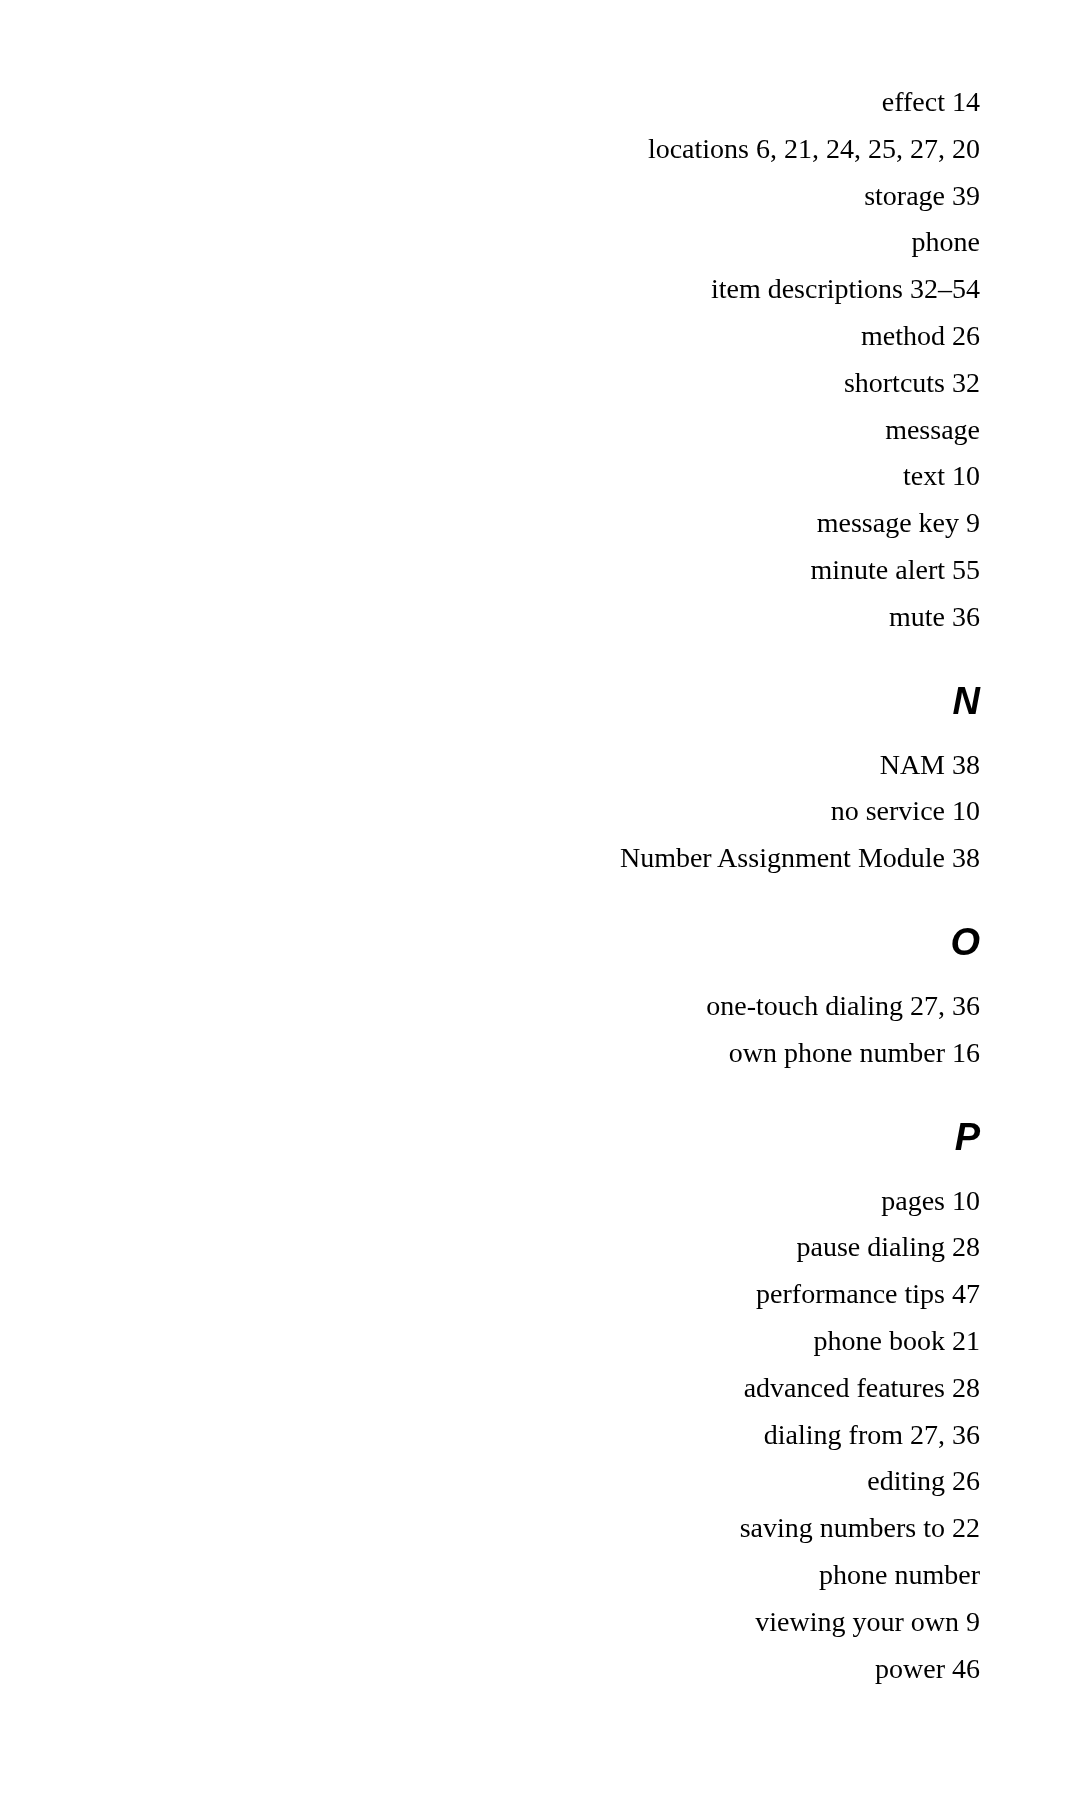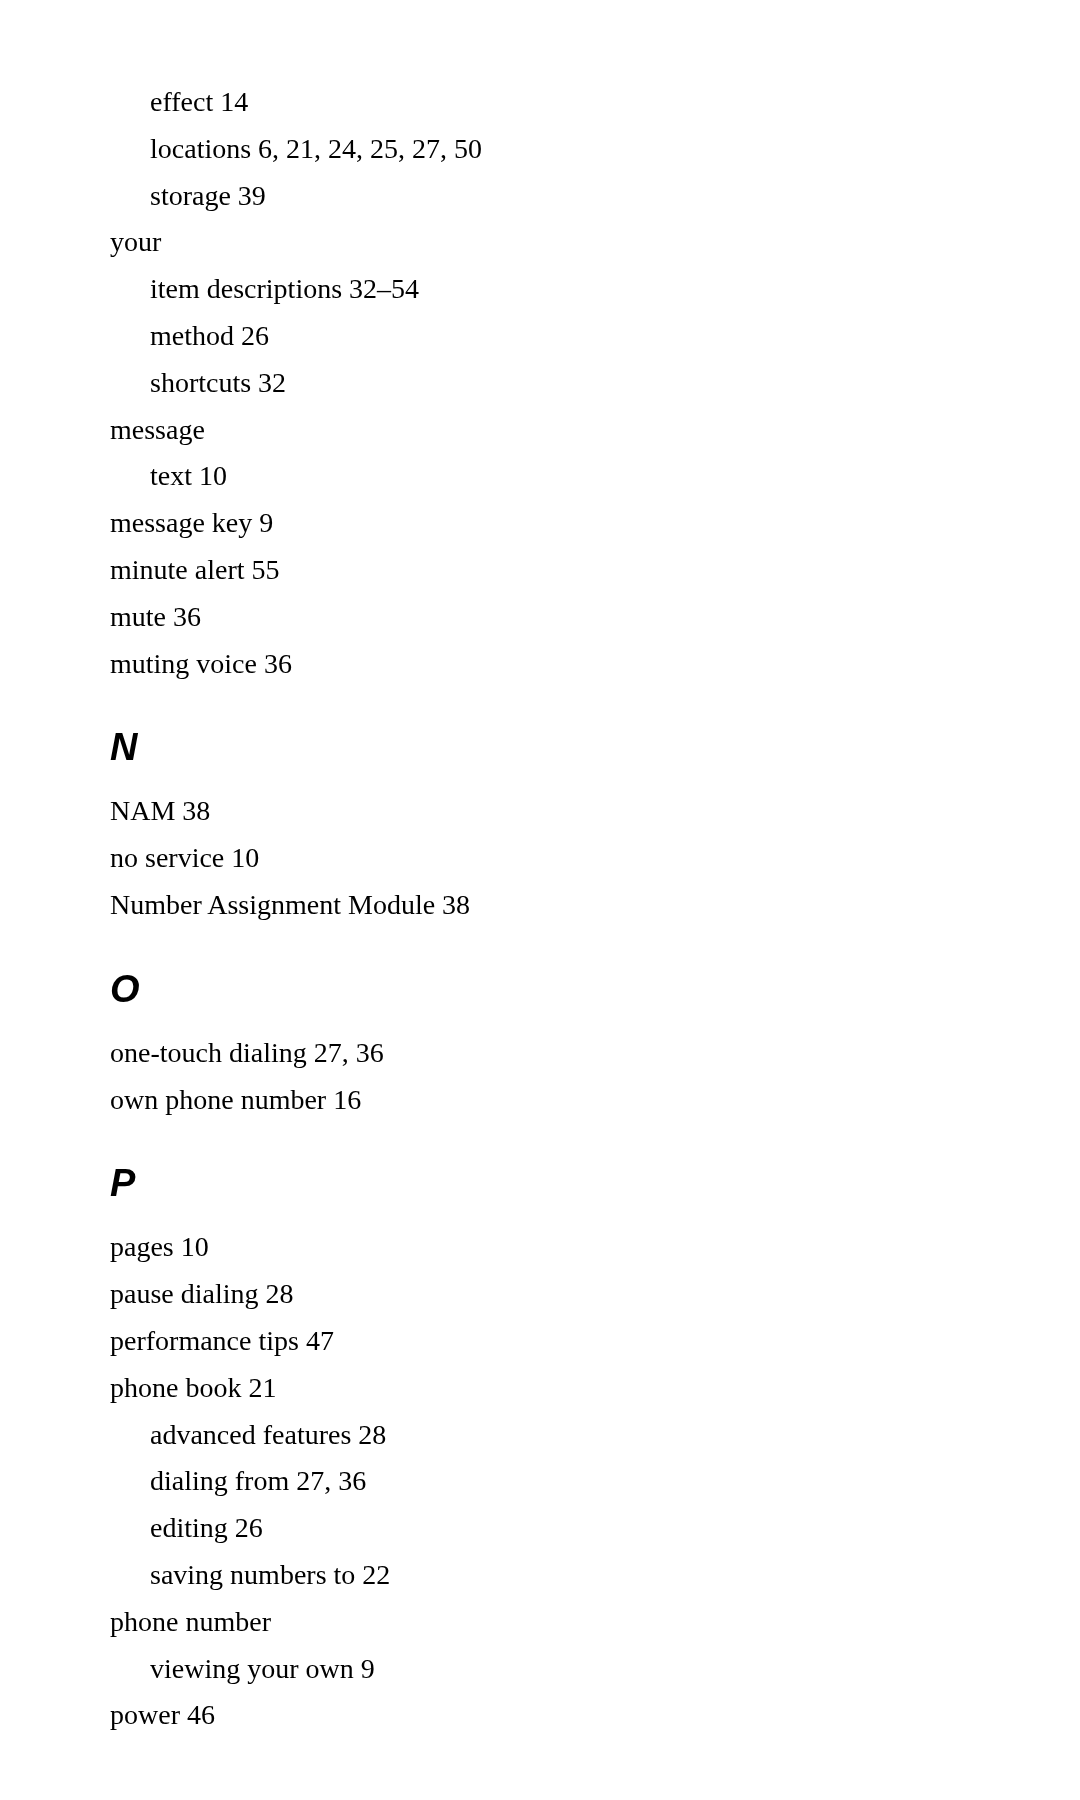--- a/index.html
+++ b/index.html
@@ -41,41 +41,41 @@
       font-style: italic;
       font-weight: bold;
       font-size: 38px;
       margin-top: 40px;
       margin-bottom: 20px;
       font-family: Arial, sans-serif;
     }
 
     .section-block {
       margin-bottom: 10px;
+      text-align: right;
     }
   </style>
 </head>
 <body>
 
 <div class="page">
 
   <div class="section-block">
     <div class="index-entry sub-level">effect  14</div>
-    <div class="index-entry sub-level">locations  6, 21, 24, 25, 27, 50</div>
+    <div class="index-entry sub-level">locations  6, 21, 24, 25, 27, 20</div>
     <div class="index-entry sub-level">storage  39</div>
-    <div class="index-entry top-level">your</div>
+    <div class="index-entry top-level">phone</div>
     <div class="index-entry sub-level">item descriptions  32–54</div>
     <div class="index-entry sub-level">method  26</div>
     <div class="index-entry sub-level">shortcuts  32</div>
     <div class="index-entry top-level">message</div>
     <div class="index-entry sub-level">text  10</div>
     <div class="index-entry top-level">message key  9</div>
     <div class="index-entry top-level">minute alert  55</div>
     <div class="index-entry top-level">mute  36</div>
-    <div class="index-entry top-level">muting voice  36</div>
   </div>
 
   <div class="section-block">
     <div class="section-header">N</div>
     <div class="index-entry top-level">NAM  38</div>
     <div class="index-entry top-level">no service  10</div>
     <div class="index-entry top-level">Number Assignment Module  38</div>
   </div>
 
   <div class="section-block">

